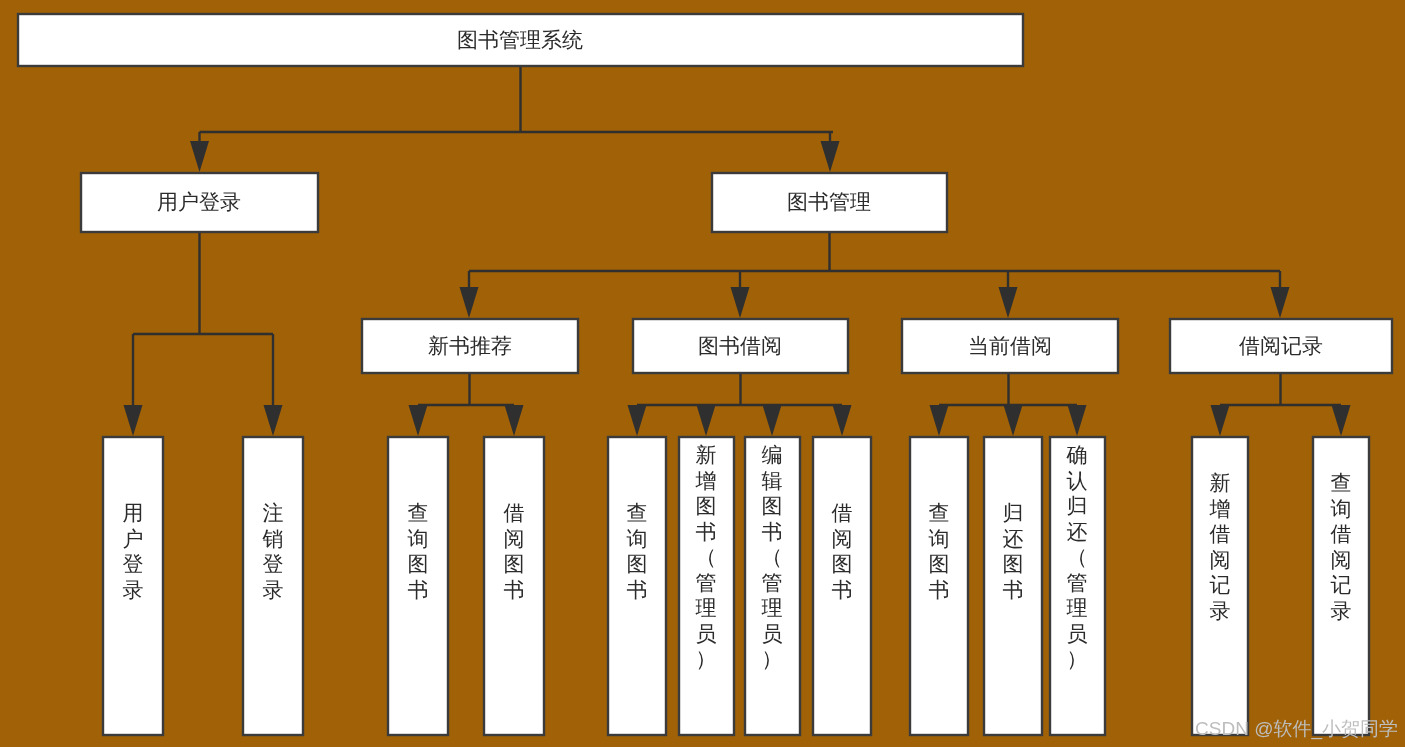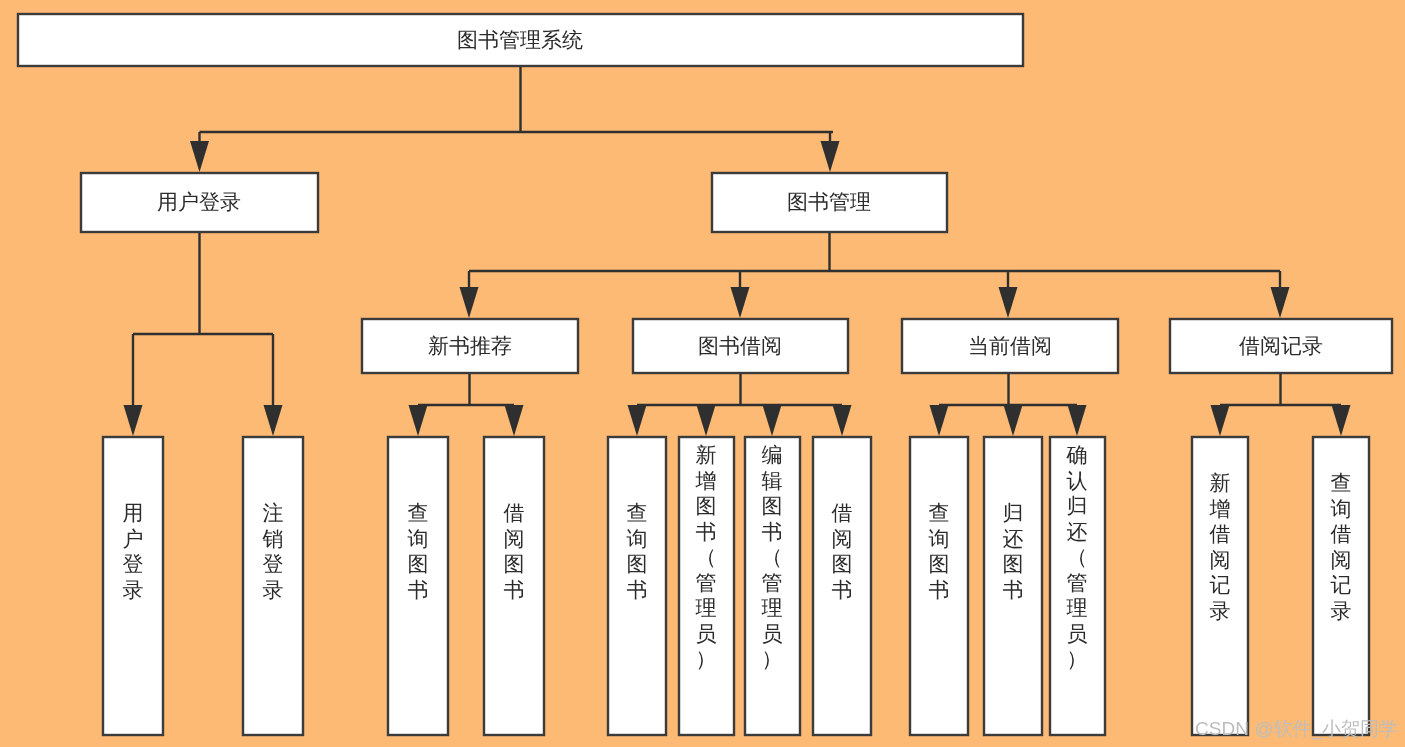--- a/index.html
+++ b/index.html
@@ -7,21 +7,21 @@
     padding: 0;
     background: #ffffff;
   }
   body {
     font-family: "Liberation Sans", "DejaVu Sans", sans-serif;
   }
   #diagram-root {
     position: relative;
     width: 1405px;
     height: 747px;
-    background: #fdba74;
+    background: #a16207;
     overflow: hidden;
   }
   svg.diagram-canvas {
     position: absolute;
     left: 0;
     top: 0;
     width: 1405px;
     height: 747px;
     display: block;
   }

